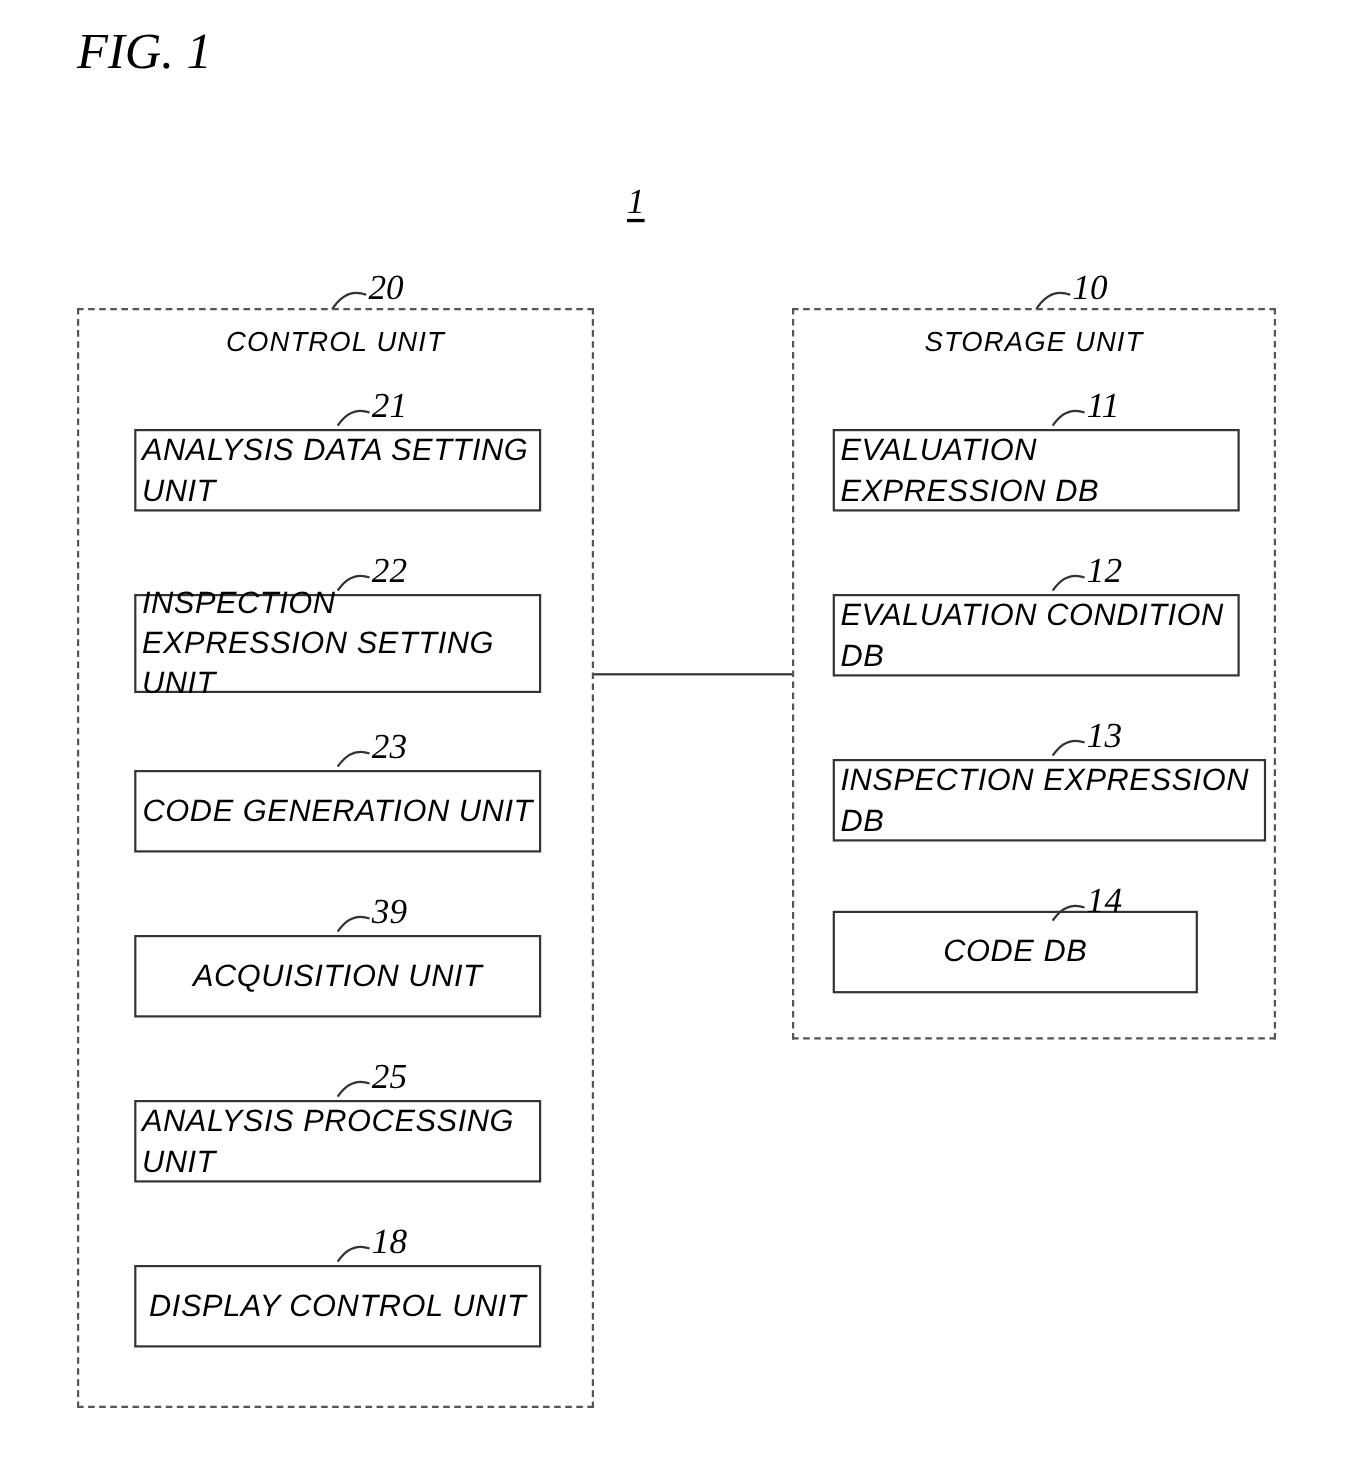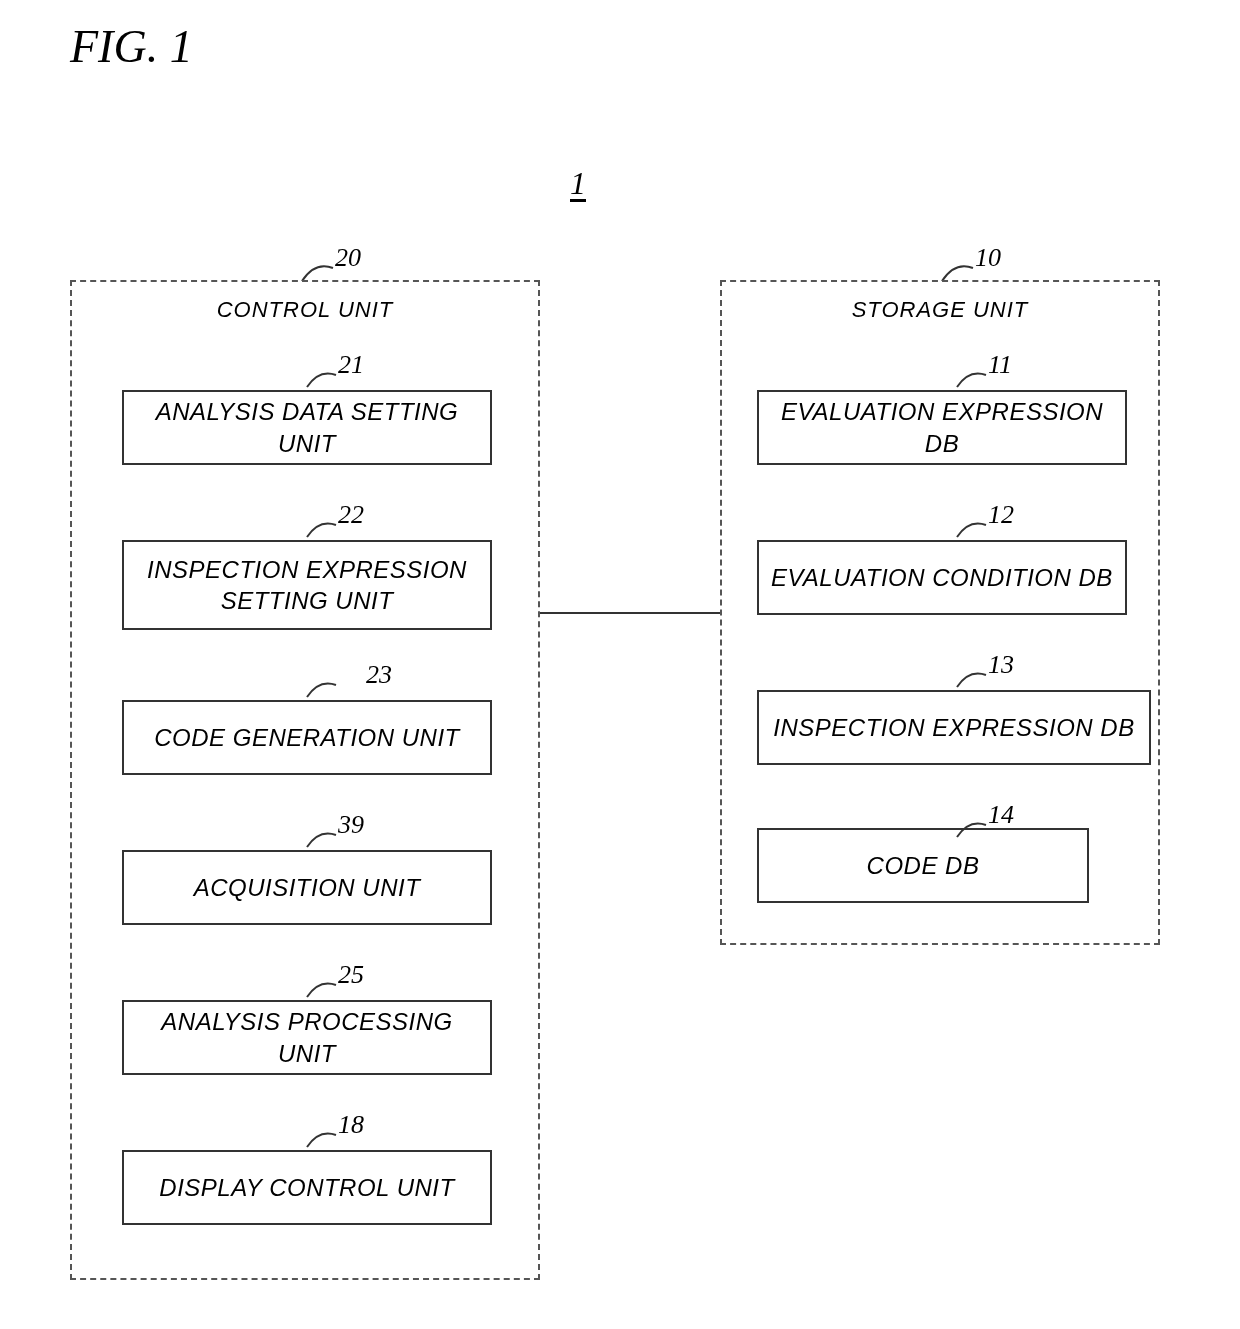--- a/index.html
+++ b/index.html
@@ -29,21 +29,21 @@
       top: 165px;
       left: 570px;
       font-size: 32px;
       font-family: "Times New Roman", serif;
       text-decoration: underline;
       text-underline-offset: 5px;
     }
     
     .ref-label {
       position: absolute;
-      font-size: 26px;
+      font-size: 32px;
       font-family: "Times New Roman", serif;
     }
     
     .unit-container {
       position: absolute;
       border: 2px dashed #555;
       box-sizing: border-box;
     }
     
     .control-unit {
@@ -55,34 +55,34 @@
     
     .storage-unit {
       top: 280px;
       left: 720px;
       width: 440px;
       height: 665px;
     }
     
     .unit-title {
       text-align: center;
-      font-size: 22px;
+      font-size: 25px;
       margin-top: 15px;
       letter-spacing: 1px;
     }
     
     .sub-unit {
       position: absolute;
       border: 2px solid #333;
       box-sizing: border-box;
       display: flex;
       align-items: center;
       justify-content: center;
-      text-align: center;
-      font-size: 24px;
+      text-align: left;
+      font-size: 28px;
       letter-spacing: 0.5px;
       line-height: 1.3;
       padding: 5px;
     }
     
     .connector-line {
       position: absolute;
       background: #333;
     }
     
@@ -128,21 +128,21 @@
   <div class="ref-label" style="top:350px; left:338px;">21</div>
   <svg style="position:absolute; top:371px; left:305px; width:33px; height:18px;">
       <path d="M2,16 Q14,-2 31,4" stroke="#333" stroke-width="2" fill="none"></path>
     </svg>
 
   <div class="ref-label" style="top:500px; left:338px;">22</div>
   <svg style="position:absolute; top:521px; left:305px; width:33px; height:18px;">
       <path d="M2,16 Q14,-2 31,4" stroke="#333" stroke-width="2" fill="none"></path>
     </svg>
 
-  <div class="ref-label" style="top:660px; left:338px;margin-left:28px;">23</div>
+  <div class="ref-label" style="top:660px; left:338px;">23</div>
   <svg style="position:absolute; top:681px; left:305px; width:33px; height:18px;">
       <path d="M2,16 Q14,-2 31,4" stroke="#333" stroke-width="2" fill="none"></path>
     </svg>
 
   <div class="ref-label" style="top:810px; left:338px;">39</div>
   <svg style="position:absolute; top:831px; left:305px; width:33px; height:18px;">
       <path d="M2,16 Q14,-2 31,4" stroke="#333" stroke-width="2" fill="none"></path>
     </svg>
 
   <div class="ref-label" style="top:960px; left:338px;">25</div>

